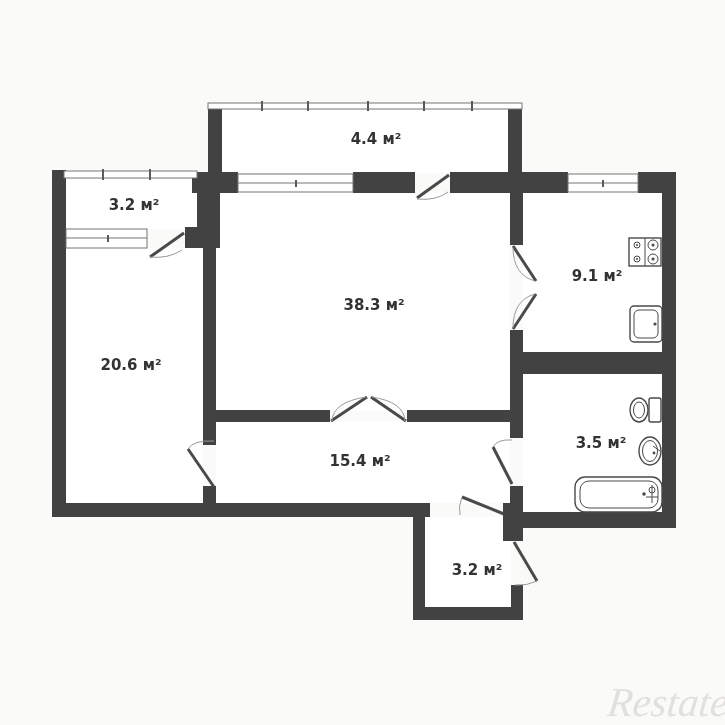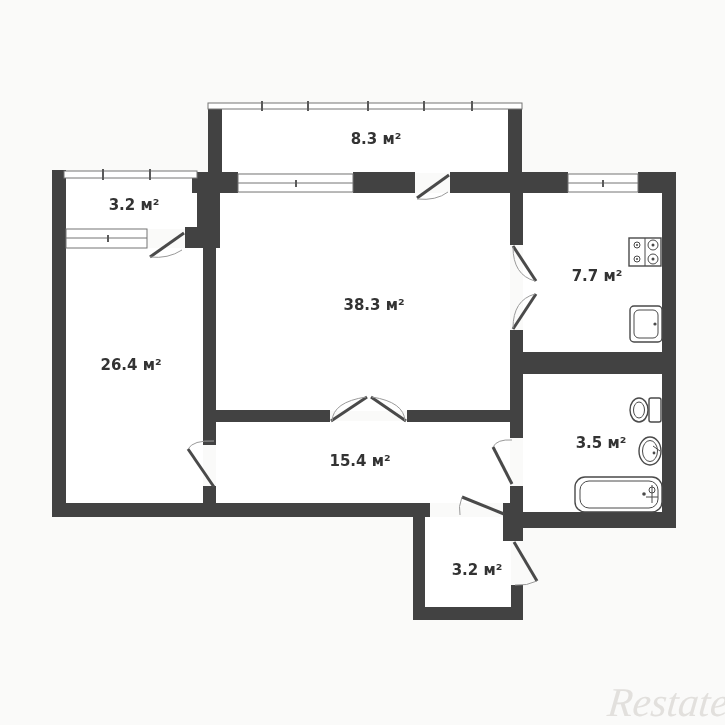--- a/index.html
+++ b/index.html
@@ -168,21 +168,21 @@
       <rect class="fixthin" x="580" y="481" width="78" height="27" rx="9"></rect>
       <circle cx="644" cy="494" r="1.8" fill="#4a4a4a"></circle>
       <line class="fixthin" x1="652" y1="485" x2="652" y2="503"></line>
       <circle class="fixthin" cx="652" cy="490" r="3"></circle>
       <line class="fixthin" x1="646" y1="497" x2="658" y2="497"></line>
     </g>
   </svg>
 
   <div class="wm-portal">Restate</div>
 
-  <div class="room-label" style="left:376px;top:139px">8.3 м²</div>
+  <div class="room-label" style="left:376px;top:139px">4.4 м²</div>
   <div class="room-label" style="left:134px;top:205px">3.2 м²</div>
   <div class="room-label" style="left:374px;top:305px">38.3 м²</div>
-  <div class="room-label" style="left:597px;top:276px">7.7 м²</div>
-  <div class="room-label" style="left:131px;top:365px">26.4 м²</div>
+  <div class="room-label" style="left:597px;top:276px">9.1 м²</div>
+  <div class="room-label" style="left:131px;top:365px">20.6 м²</div>
   <div class="room-label" style="left:601px;top:443px">3.5 м²</div>
   <div class="room-label" style="left:360px;top:461px">15.4 м²</div>
   <div class="room-label" style="left:477px;top:570px">3.2 м²</div>
 </div>
 
 </body></html>

